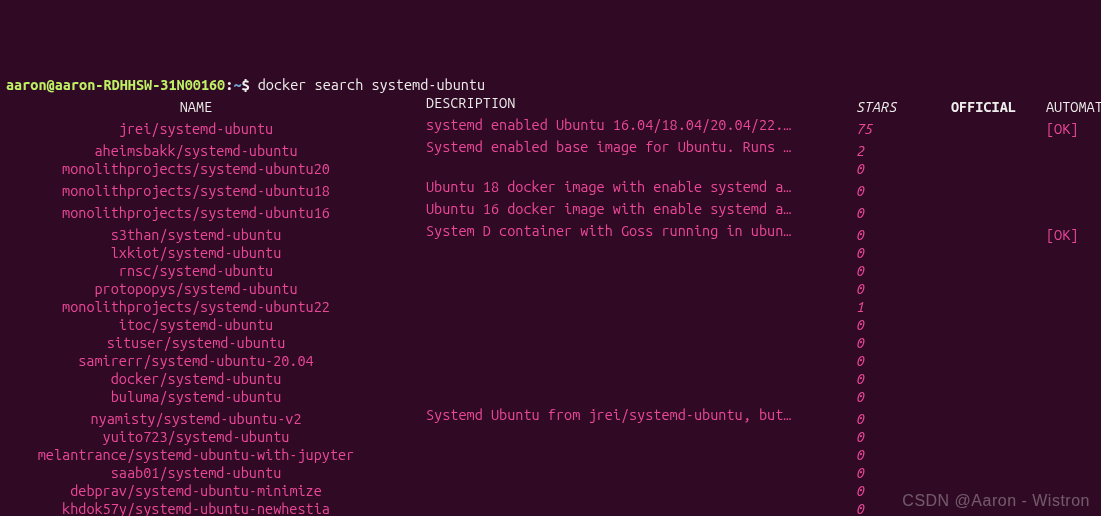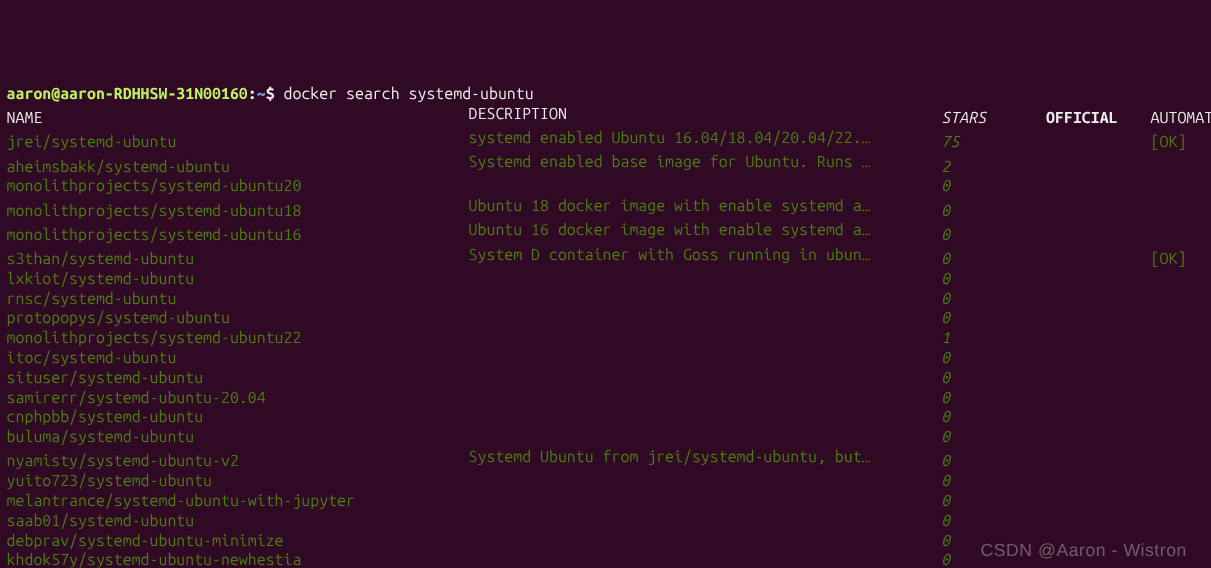--- a/index.html
+++ b/index.html
@@ -16,34 +16,34 @@
       position: relative;
       overflow: hidden;
       white-space: pre;
     }
     .prompt-user { color: #bef264; font-weight: bold; }
     .prompt-sep { color: #eeeeec; font-weight: bold; }
     .prompt-path { color: #729fcf; font-weight: bold; }
     .prompt-dollar { color: #eeeeec; font-weight: bold; }
     .cmd { color: #eeeeec; margin-top: 39px; }
     .header-row { color: #eeeeec; }
-    .row { color: #4d7c0f; }
+    .row { color: #ec4899; }
     .watermark {
       position: absolute;
-      right: 22px;
+      right: 11px;
       bottom: 6px;
       color: rgba(238,238,236,0.35);
       font-family: Arial, sans-serif;
       font-size: 16px;
       font-weight: normal;
       letter-spacing: 0.5px;
       pointer-events: none;
       text-align: center;
     }
-    .col-name { display: inline-block; width: 380px; }
+    .col-name { display: inline-block; width: 380px; text-align: center; }
     .col-desc { display: inline-block; width: 430px; overflow: hidden; padding-left: 40px; }
     .col-stars{ display: inline-block; width: 95px; font-style: italic; }
     .col-off  { display: inline-block; width: 95px; font-weight: bold; }
     .col-auto { display: inline-block; }
   </style>
 </head>
 <body>
 
 
 
@@ -55,21 +55,21 @@
 <span class="row"><span class="col-name">monolithprojects/systemd-ubuntu18</span><span class="col-desc">Ubuntu 18 docker image with enable systemd a…</span><span class="col-stars">0</span><span class="col-off"></span><span class="col-auto"></span></span>
 <span class="row"><span class="col-name">monolithprojects/systemd-ubuntu16</span><span class="col-desc">Ubuntu 16 docker image with enable systemd a…</span><span class="col-stars">0</span><span class="col-off"></span><span class="col-auto"></span></span>
 <span class="row"><span class="col-name">s3than/systemd-ubuntu</span><span class="col-desc">System D container with Goss running in ubun…</span><span class="col-stars">0</span><span class="col-off"></span><span class="col-auto">[OK]</span></span>
 <span class="row"><span class="col-name">lxkiot/systemd-ubuntu</span><span class="col-desc"></span><span class="col-stars">0</span><span class="col-off"></span><span class="col-auto"></span></span>
 <span class="row"><span class="col-name">rnsc/systemd-ubuntu</span><span class="col-desc"></span><span class="col-stars">0</span><span class="col-off"></span><span class="col-auto"></span></span>
 <span class="row"><span class="col-name">protopopys/systemd-ubuntu</span><span class="col-desc"></span><span class="col-stars">0</span><span class="col-off"></span><span class="col-auto"></span></span>
 <span class="row"><span class="col-name">monolithprojects/systemd-ubuntu22</span><span class="col-desc"></span><span class="col-stars">1</span><span class="col-off"></span><span class="col-auto"></span></span>
 <span class="row"><span class="col-name">itoc/systemd-ubuntu</span><span class="col-desc"></span><span class="col-stars">0</span><span class="col-off"></span><span class="col-auto"></span></span>
 <span class="row"><span class="col-name">situser/systemd-ubuntu</span><span class="col-desc"></span><span class="col-stars">0</span><span class="col-off"></span><span class="col-auto"></span></span>
 <span class="row"><span class="col-name">samirerr/systemd-ubuntu-20.04</span><span class="col-desc"></span><span class="col-stars">0</span><span class="col-off"></span><span class="col-auto"></span></span>
-<span class="row"><span class="col-name">cnphpbb/systemd-ubuntu</span><span class="col-desc"></span><span class="col-stars">0</span><span class="col-off"></span><span class="col-auto"></span></span>
+<span class="row"><span class="col-name">docker/systemd-ubuntu</span><span class="col-desc"></span><span class="col-stars">0</span><span class="col-off"></span><span class="col-auto"></span></span>
 <span class="row"><span class="col-name">buluma/systemd-ubuntu</span><span class="col-desc"></span><span class="col-stars">0</span><span class="col-off"></span><span class="col-auto"></span></span>
 <span class="row"><span class="col-name">nyamisty/systemd-ubuntu-v2</span><span class="col-desc">Systemd Ubuntu from jrei/systemd-ubuntu, but…</span><span class="col-stars">0</span><span class="col-off"></span><span class="col-auto"></span></span>
 <span class="row"><span class="col-name">yuito723/systemd-ubuntu</span><span class="col-desc"></span><span class="col-stars">0</span><span class="col-off"></span><span class="col-auto"></span></span>
 <span class="row"><span class="col-name">melantrance/systemd-ubuntu-with-jupyter</span><span class="col-desc"></span><span class="col-stars">0</span><span class="col-off"></span><span class="col-auto"></span></span>
 <span class="row"><span class="col-name">saab01/systemd-ubuntu</span><span class="col-desc"></span><span class="col-stars">0</span><span class="col-off"></span><span class="col-auto"></span></span>
 <span class="row"><span class="col-name">debprav/systemd-ubuntu-minimize</span><span class="col-desc"></span><span class="col-stars">0</span><span class="col-off"></span><span class="col-auto"></span></span>
 <span class="row"><span class="col-name">khdok57y/systemd-ubuntu-newhestia</span><span class="col-desc"></span><span class="col-stars">0</span><span class="col-off"></span><span class="col-auto"></span></span>
 
 
 

